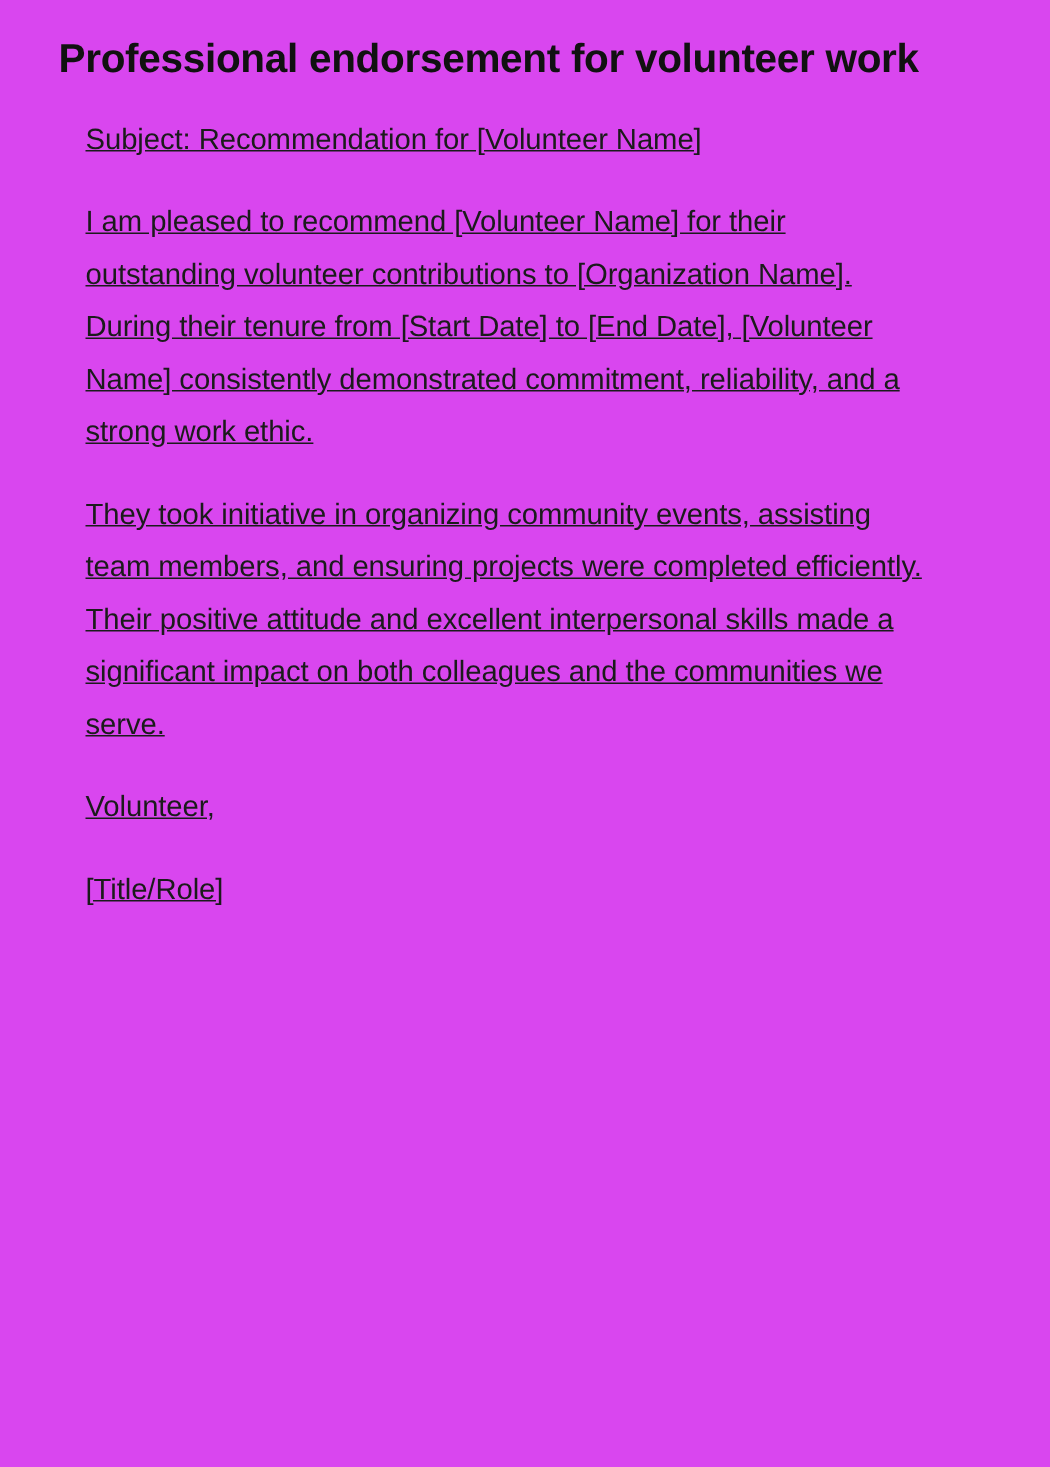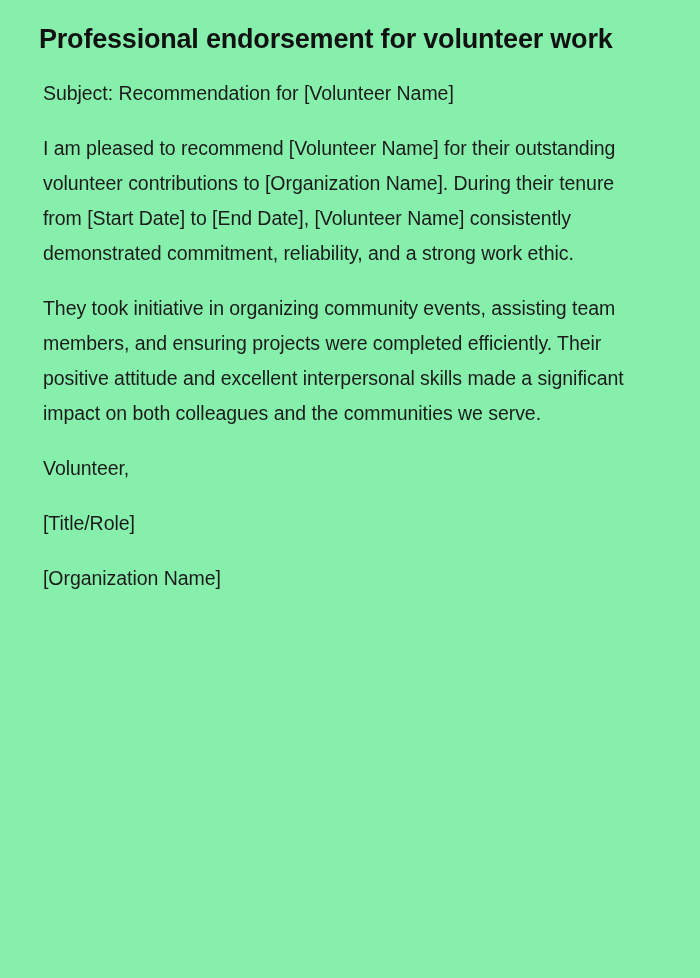--- a/index.html
+++ b/index.html
@@ -13,33 +13,34 @@
     font-family: "Liberation Sans", "DejaVu Sans", sans-serif;
     color: #1b1b1b;
     overflow: hidden;
     -webkit-font-smoothing: antialiased;
   }
   .page {
     box-sizing: border-box;
     width: 700px;
     min-height: 978px;
     padding: 22px 65px 20px 39px;
-    background: #86efac;
+    background: #d946ef;
   }
   .doc-title {
     font-size: 27px;
     font-weight: bold;
     line-height: 34px;
     letter-spacing: -0.2px;
     color: #111111;
     margin: 0 0 20px 0;
     white-space: nowrap;
   }
   .doc-body {
-    margin: 4px;
+    margin: 18px;
+    text-decoration: underline;
   }
   .para {
     font-size: 19.5px;
     line-height: 35px;
     font-weight: normal;
     color: #1b1b1b;
     margin: 0 0 20px 0;
     letter-spacing: -0.05px;
   }
   .para:last-child {
@@ -64,16 +65,15 @@
     <p class="para">I am pleased to recommend [Volunteer Name] for their outstanding volunteer contributions to [Organization Name]. During their tenure from [Start Date] to [End Date], [Volunteer Name] consistently demonstrated commitment, reliability, and a strong work ethic.</p>
 
     <p class="para">They took initiative in organizing community events, assisting team members, and ensuring projects were completed efficiently. Their positive attitude and excellent interpersonal skills made a significant impact on both colleagues and the communities we serve.</p>
 
 
     <p class="para para-short">Volunteer,</p>
 
 
     <p class="para para-short">[Title/Role]</p>
 
-    <p class="para para-short">[Organization Name]</p>
 
   </div>
 </div>
 
 </body></html>

